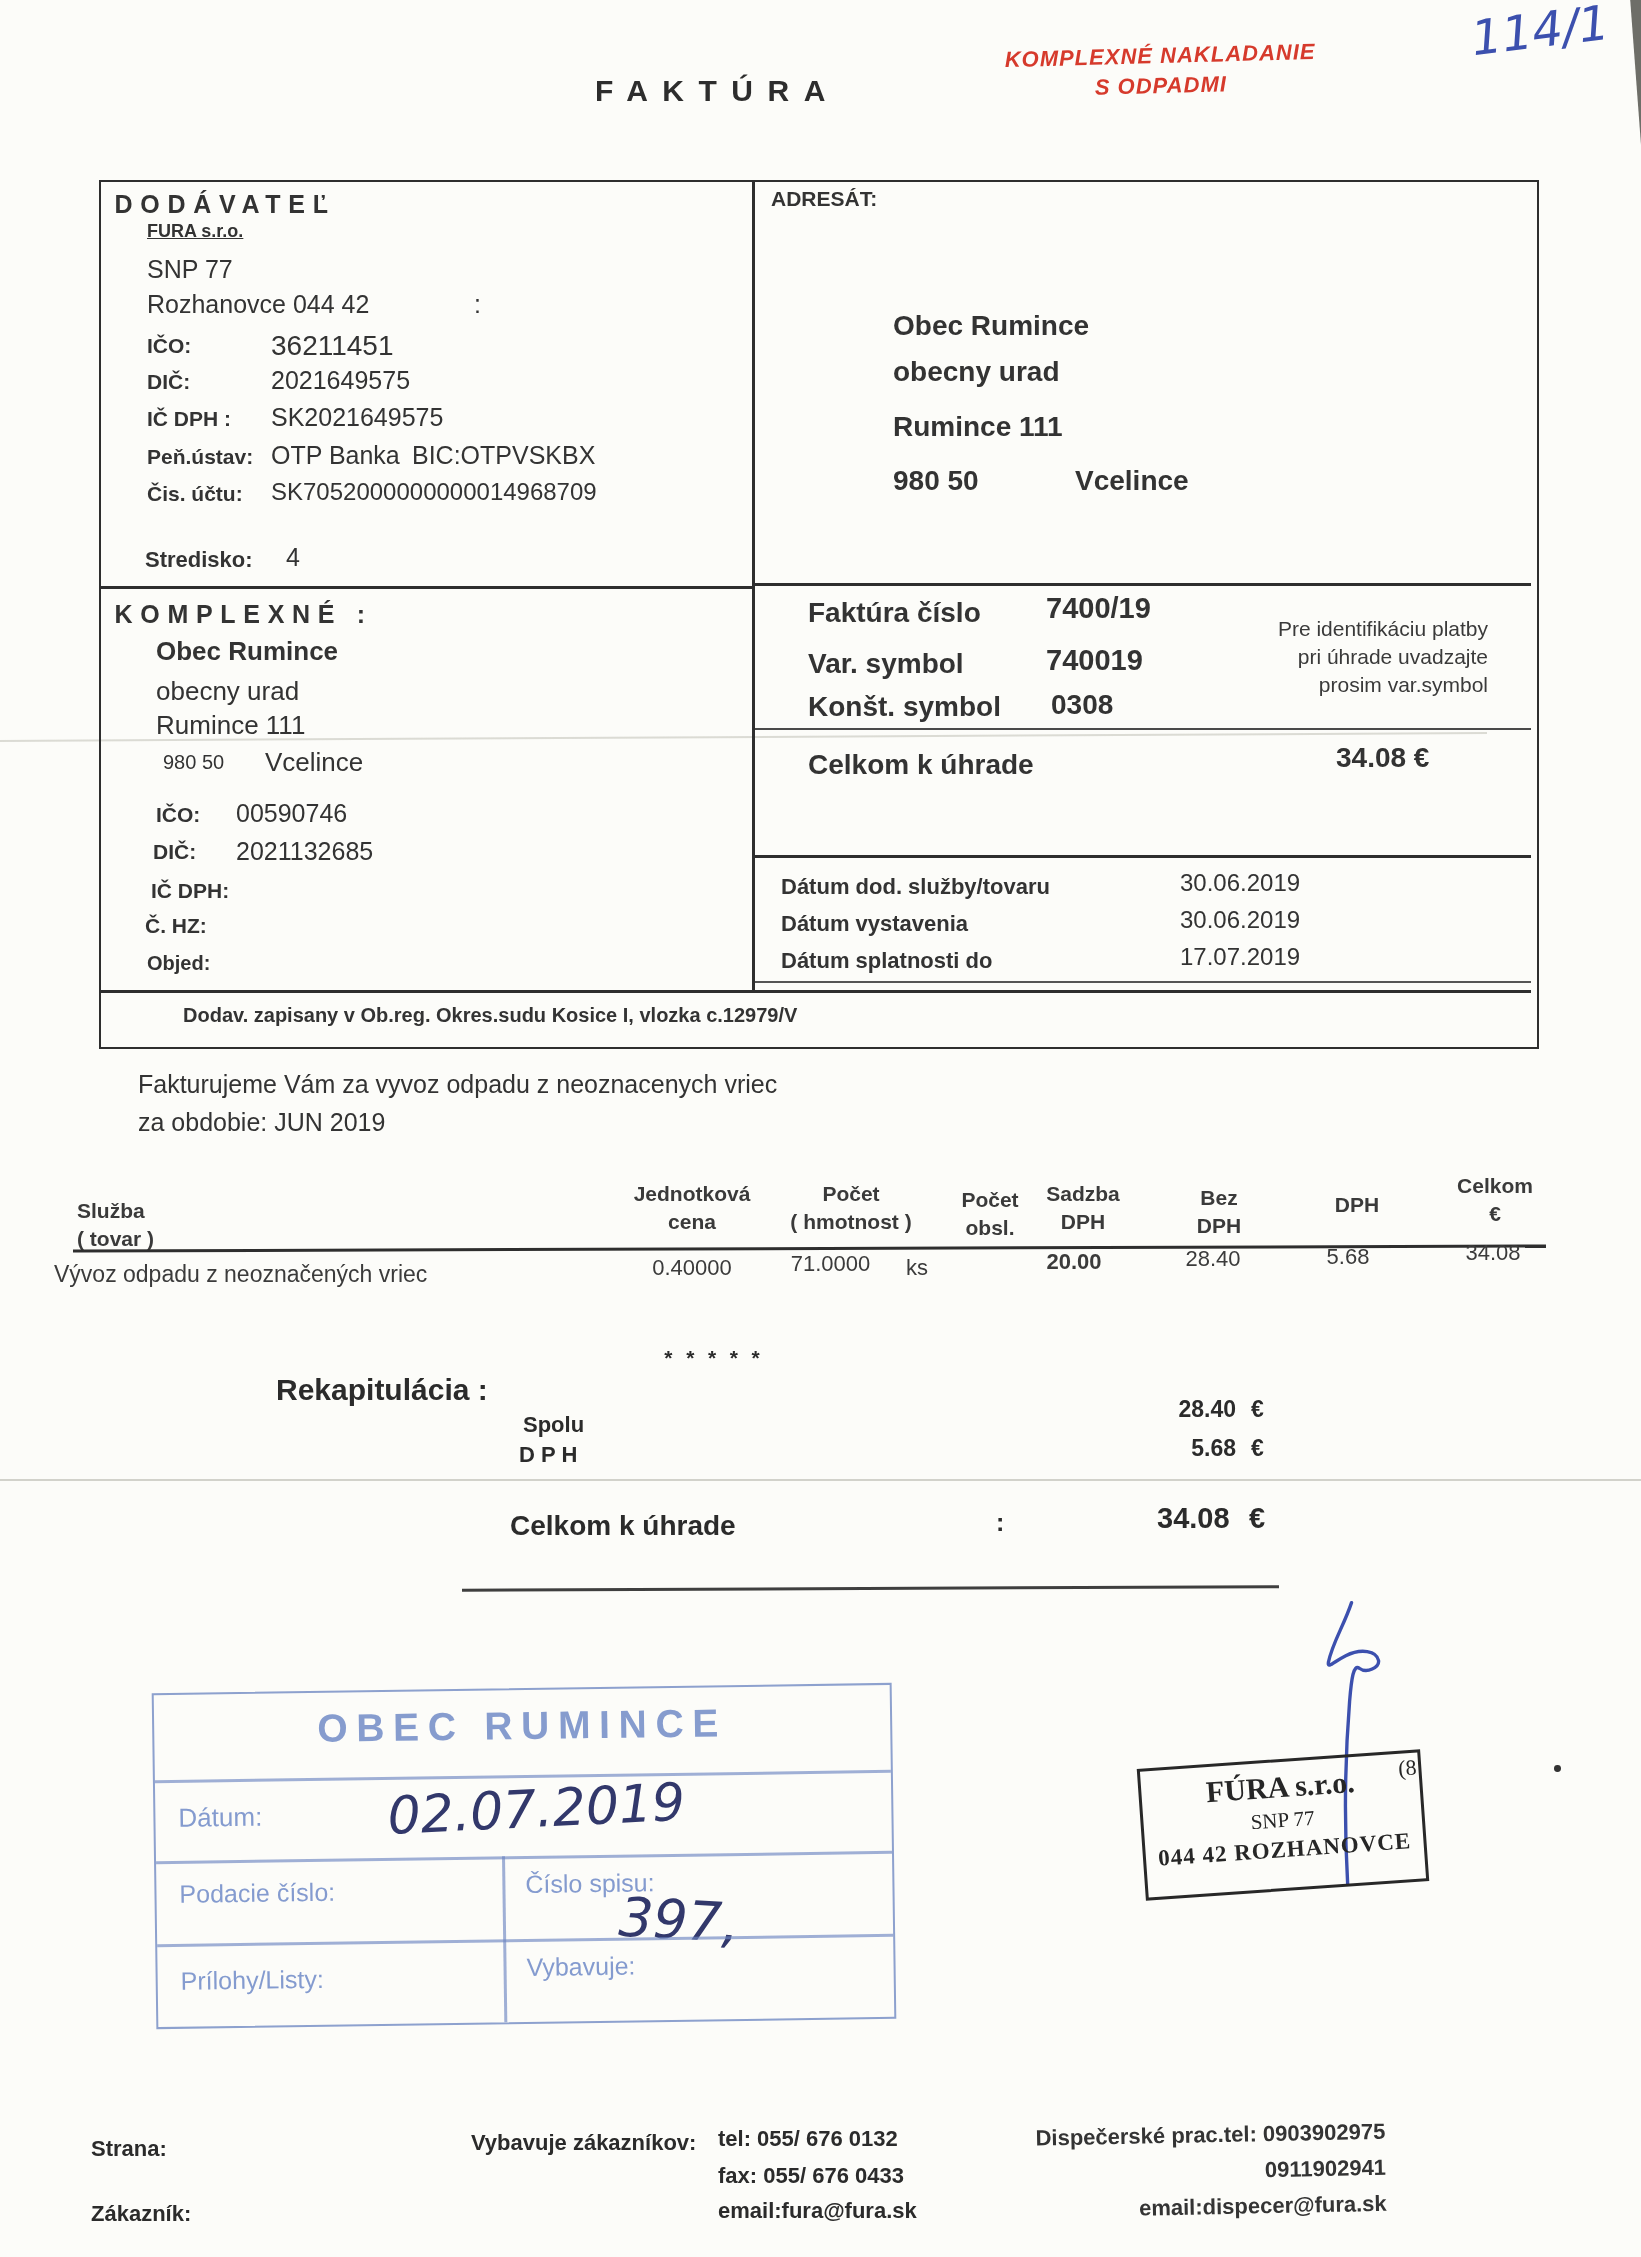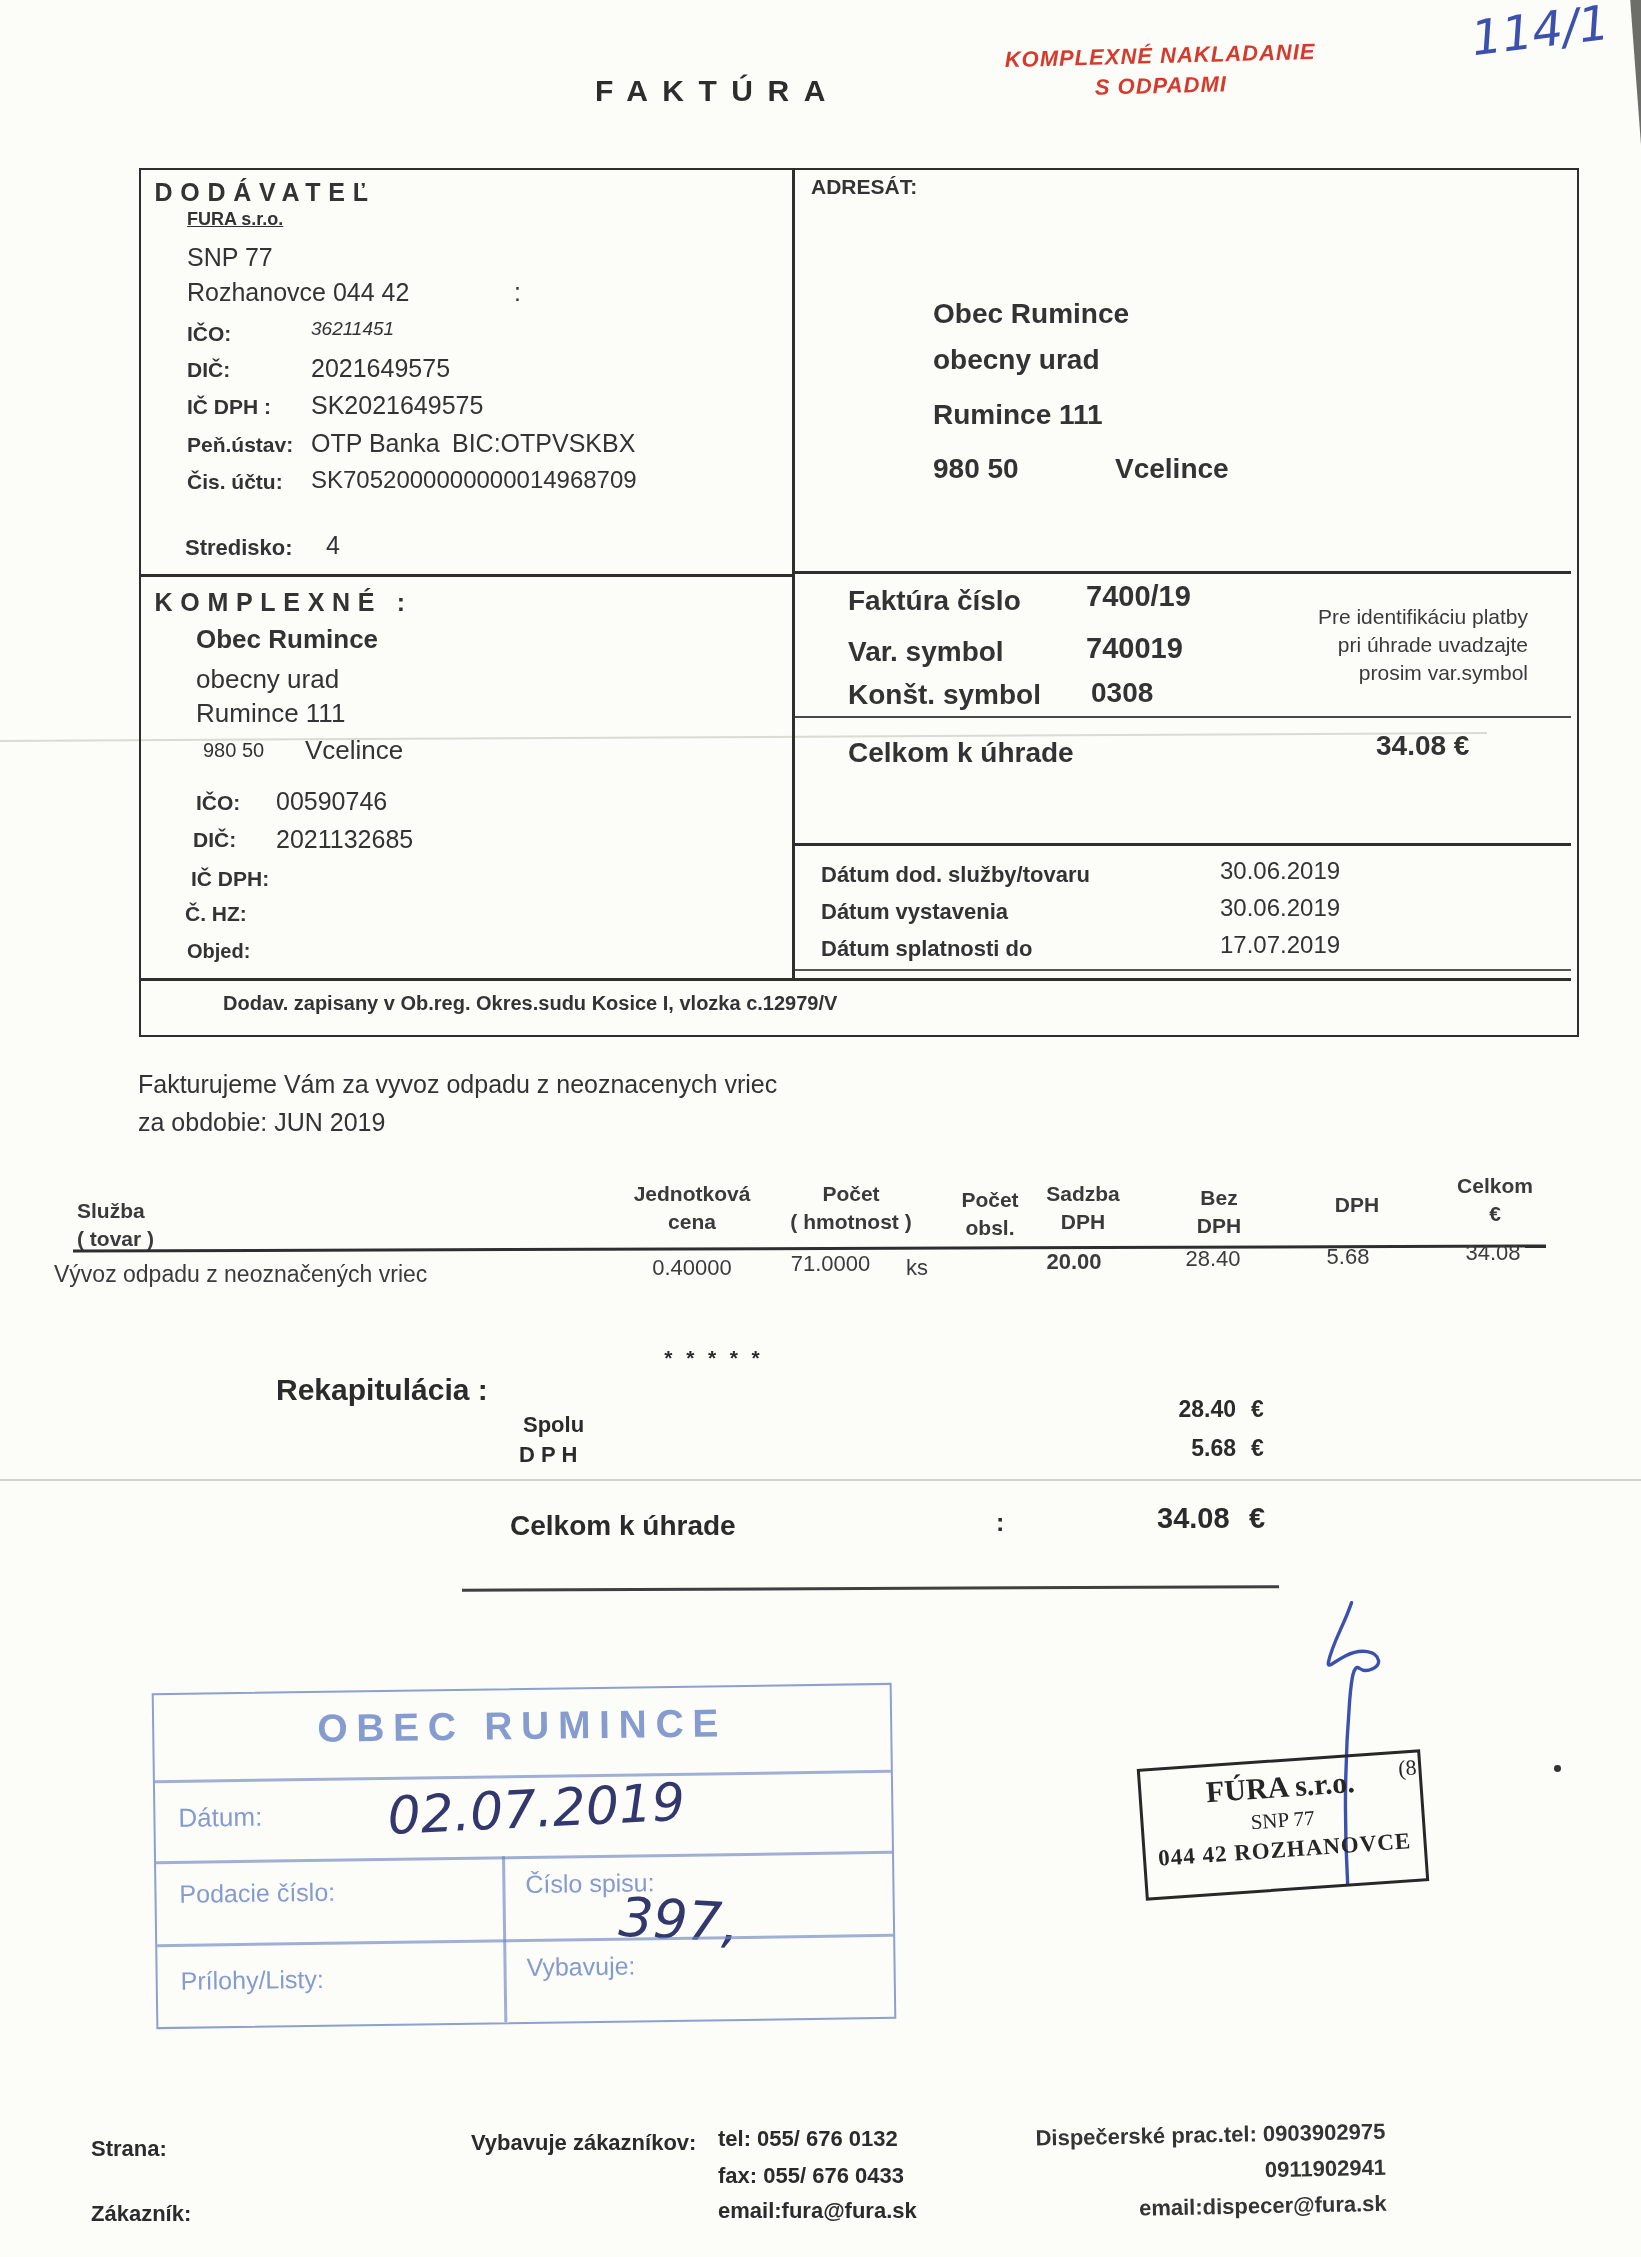--- a/index.html
+++ b/index.html
@@ -21,21 +21,21 @@
   .logo-blob{position:absolute;left:17.4px;top:35px;width:137px;height:56px;background:#e0392c;
              border-radius:52% 48% 58% 42%/55% 48% 52% 45%;transform:rotate(-5deg);}
   .logo-notch{position:absolute;left:0px;top:13.5px;width:25px;height:44px;background:#e0392c;transform:skewY(-8deg);}
   .logo-text{position:absolute;left:5.8px;top:0px;font-size:56px;font-weight:bold;color:#141414;letter-spacing:-1px;}
   .pagenum{position:absolute;font-size:48px;color:#3c50ae;font-style:italic;
            font-family:"DejaVu Sans",sans-serif;transform:rotate(-7deg);}
   .edge-artifact{position:absolute;right:0;top:0;width:13.5px;height:145px;background:#6e6e68;
                  clip-path:polygon(100% 0,20% 0,100% 100%);}
 
   
-  .main-box{position:absolute;left:99px;top:168px;width:1436px;height:865px;border:2.9px solid #2e2e2e;margin-left:40px;}
+  .main-box{position:absolute;left:99px;top:180px;width:1436px;height:865px;border:2.9px solid #2e2e2e;}
   .main-box .t{color:#333;}
 
   
   .hcell{position:absolute;font-size:21px;font-weight:600;color:#3a3a3a;line-height:28px;}
   .vcell{position:absolute;font-size:22px;color:#3b3b3b;}
 
   
   .obec-stamp{position:absolute;left:154px;top:1688px;width:736px;height:332px;
               border:2.9px solid rgba(109,134,194,0.78);transform:rotate(-0.8deg);}
   .obec-stamp .lbl{position:absolute;font-size:25px;color:rgba(122,147,203,0.92);white-space:nowrap;}
@@ -78,21 +78,21 @@
     <div class="line" style="left:654px;top:673px;width:776px;height:2.9px;"></div>
     <div class="line" style="left:654px;top:799px;width:776px;height:1.9px;background:#555;"></div>
     <div class="line" style="left:0;top:808px;width:1430px;height:2.9px;"></div>
 
     <div class="t b" style="left:13.5px;top:7.7px;font-size:25px;letter-spacing:7.7px;">DODÁVATEĽ</div>
     <div class="t b" style="left:46px;top:39px;font-size:18px;text-decoration:underline;">FURA s.r.o.</div>
     <div class="t" style="left:46px;top:73px;font-size:25px;">SNP 77</div>
     <div class="t" style="left:46px;top:108px;font-size:25px;">Rozhanovce 044 42</div>
     <div class="t" style="left:373px;top:108px;font-size:25px;">:</div>
     <div class="t b" style="left:46px;top:152px;font-size:21px;">IČO:</div>
-    <div class="t" style="left:170px;top:148px;font-size:19px;font-style:italic;">36211451</div>
+    <div class="t" style="left:170px;top:148px;font-size:28px;">36211451</div>
     <div class="t b" style="left:46px;top:188px;font-size:21px;">DIČ:</div>
     <div class="t" style="left:170px;top:184px;font-size:25px;">2021649575</div>
     <div class="t b" style="left:46px;top:225px;font-size:21px;">IČ DPH :</div>
     <div class="t" style="left:170px;top:221px;font-size:25px;">SK2021649575</div>
     <div class="t b" style="left:46px;top:263px;font-size:21px;">Peň.ústav:</div>
     <div class="t" style="left:170px;top:259px;font-size:25px;">OTP Banka</div>
     <div class="t" style="left:311px;top:259px;font-size:25px;">BIC:OTPVSKBX</div>
     <div class="t b" style="left:46px;top:300px;font-size:21px;">Čis. účtu:</div>
     <div class="t" style="left:170px;top:296px;font-size:24px;">SK7052000000000014968709</div>
     <div class="t b" style="left:44px;top:365px;font-size:22px;">Stredisko:</div>

